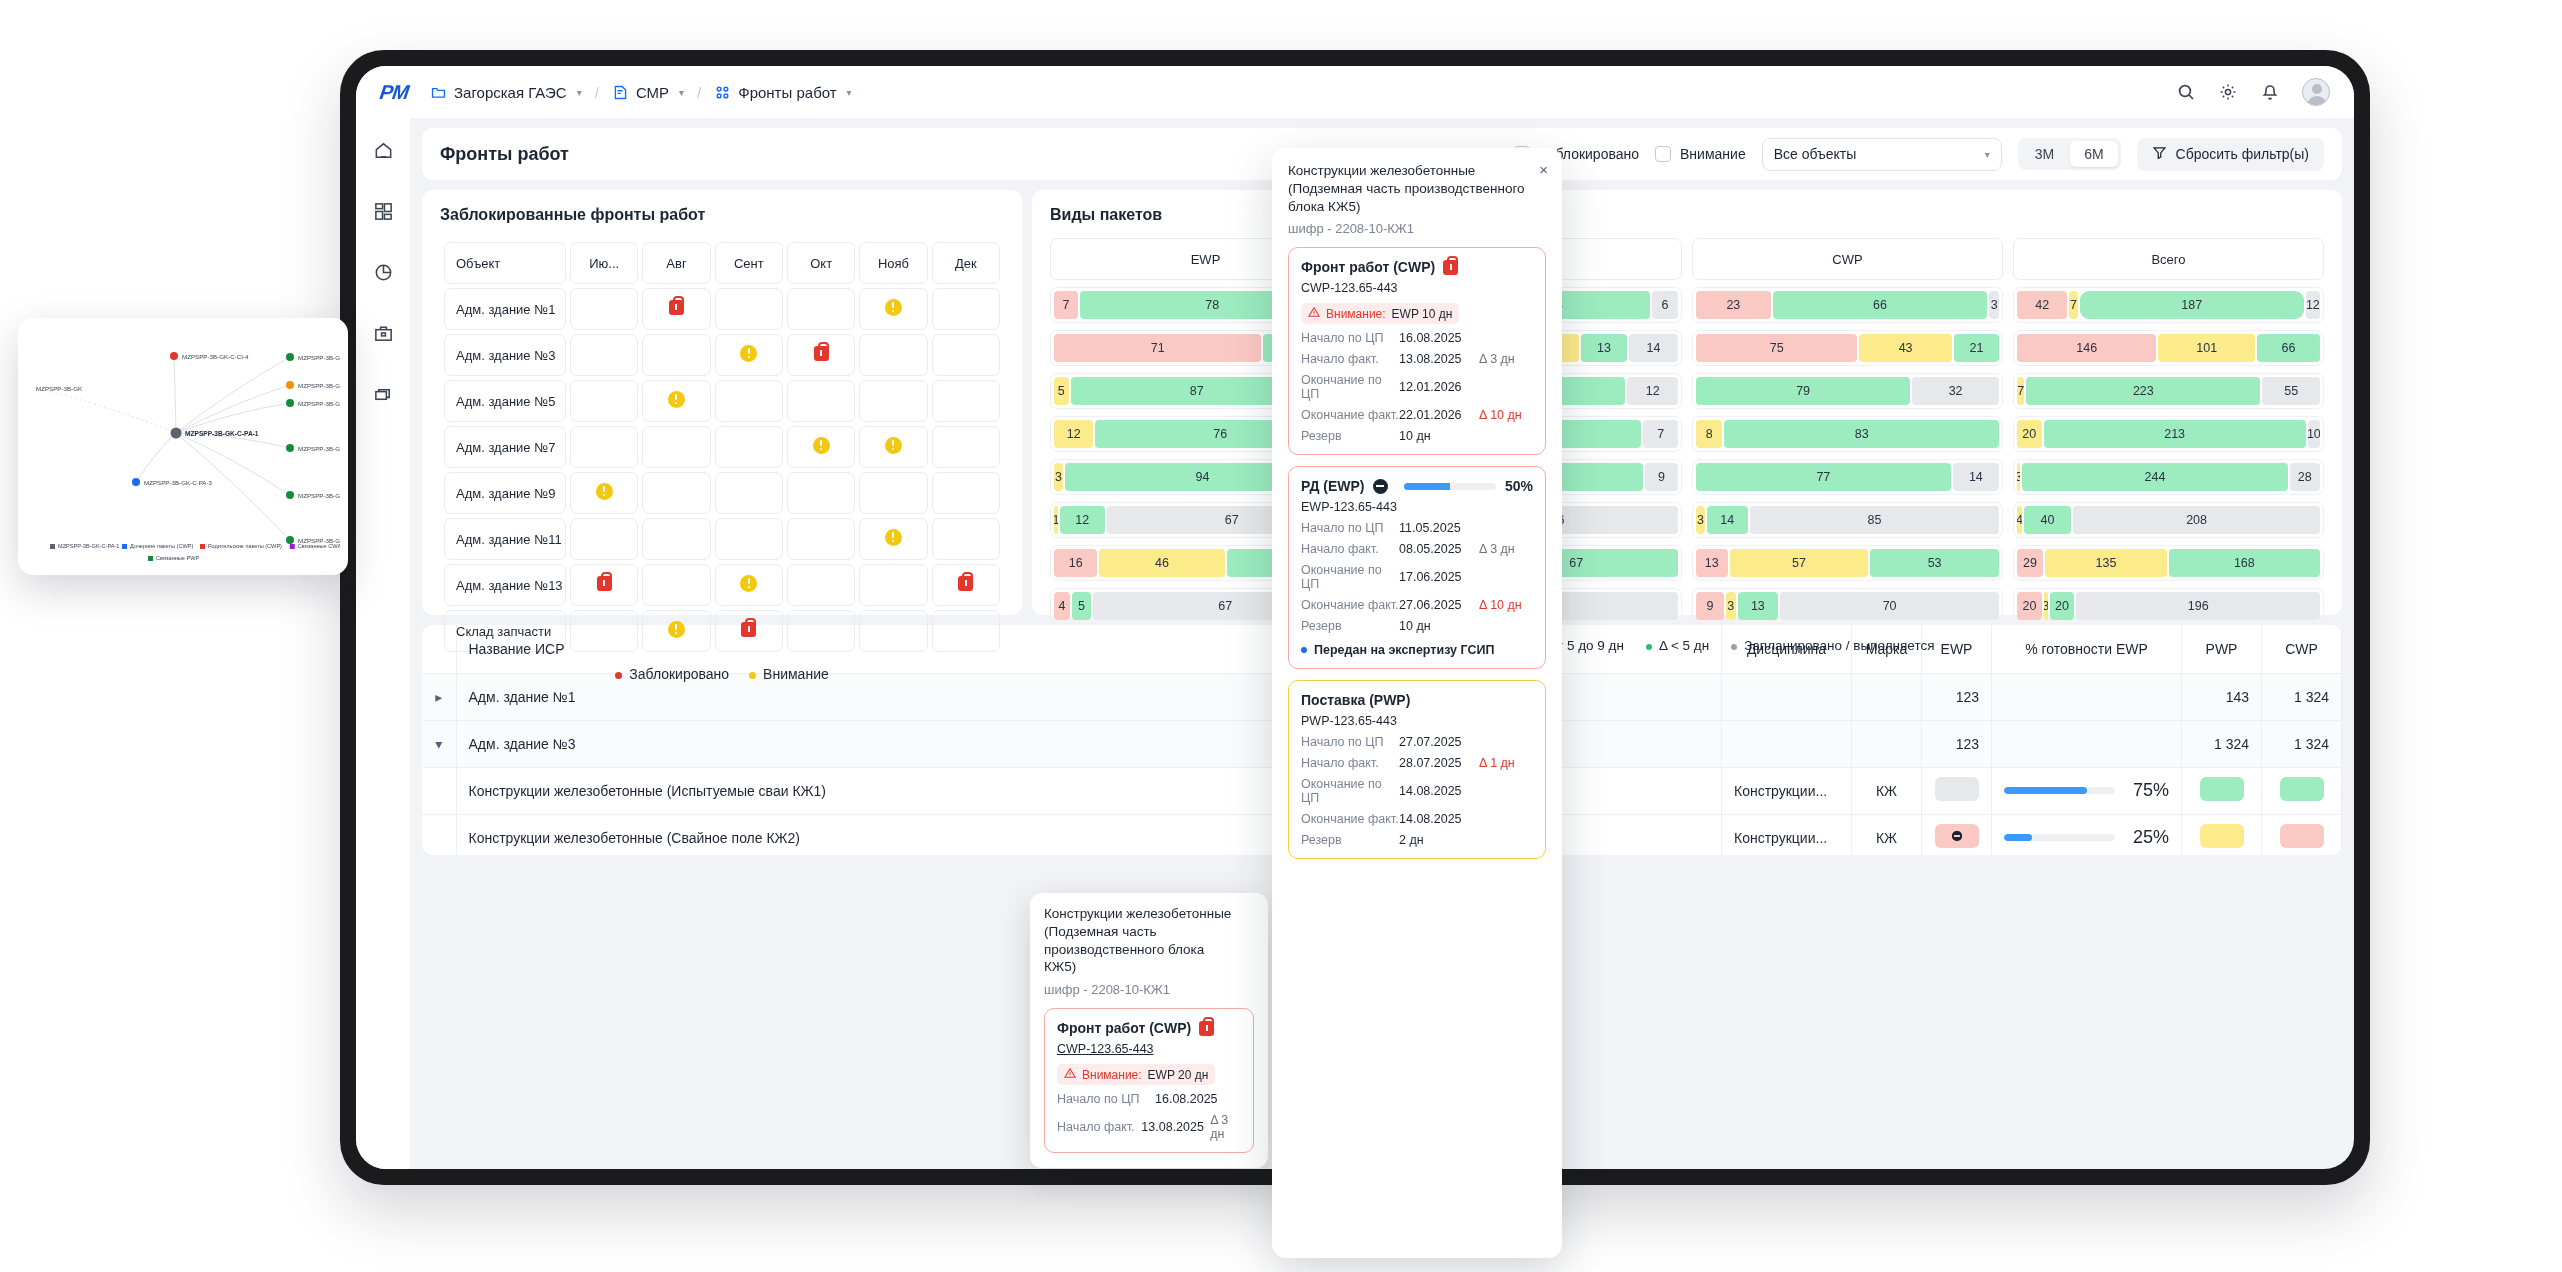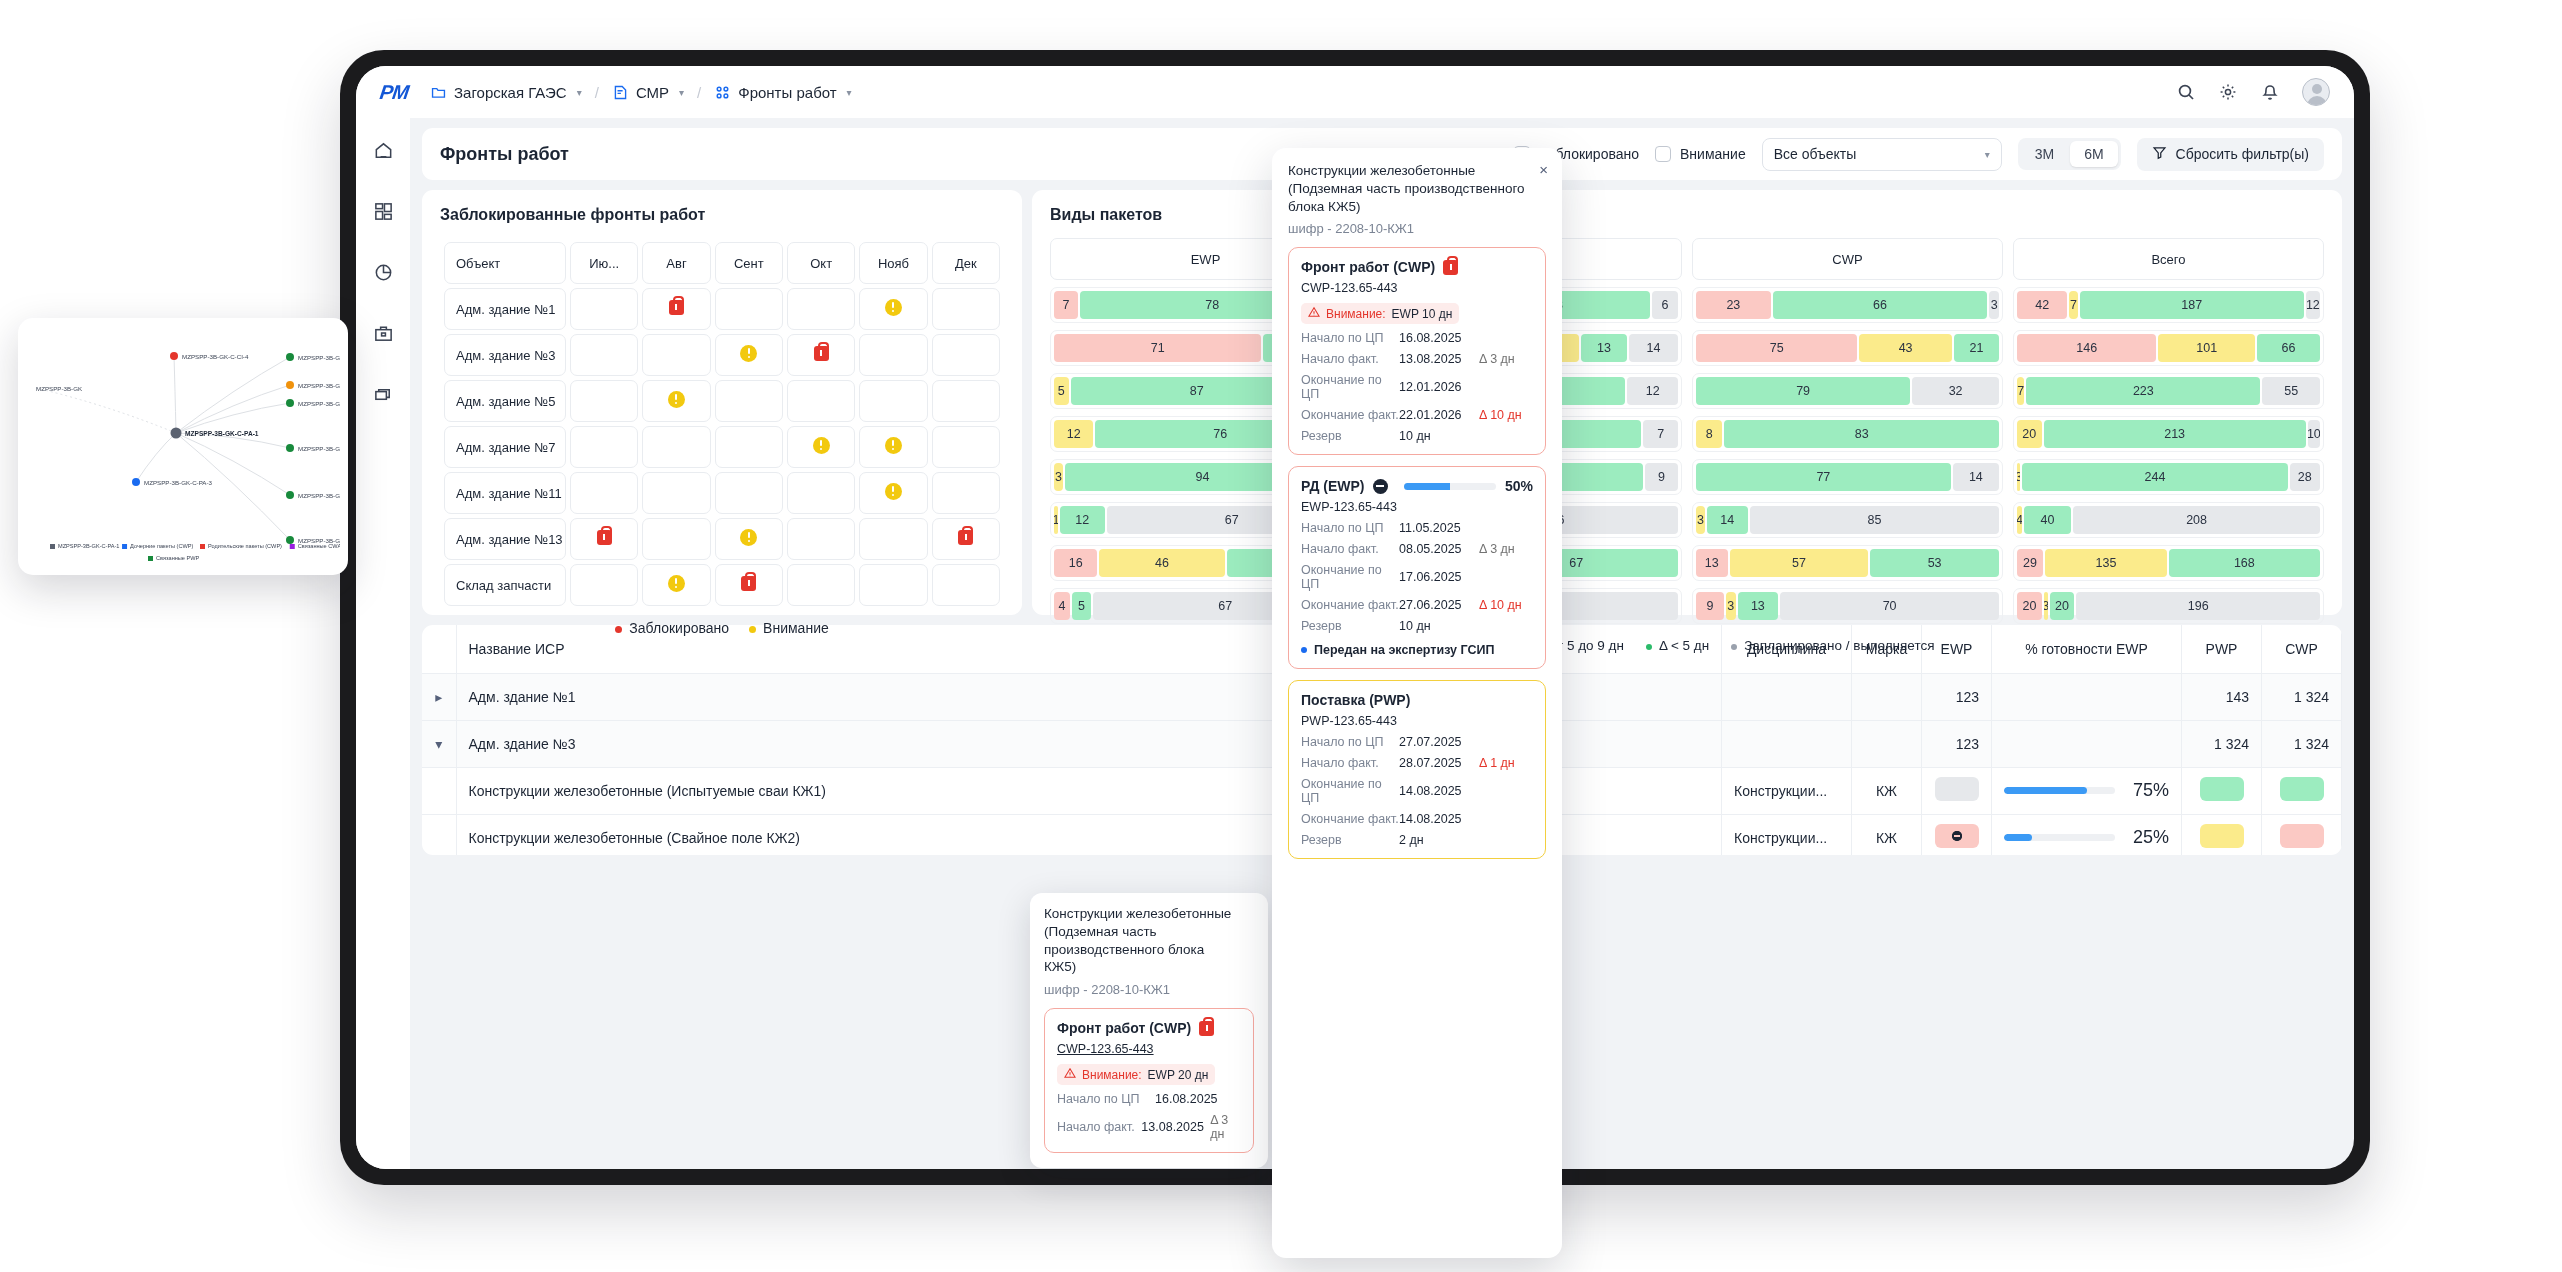--- a/index.html
+++ b/index.html
@@ -377,20 +377,29 @@
               <tr>
                 <td>Адм. здание №7</td>
                 <td></td>
                 <td></td>
                 <td></td>
                 <td><span class="warn-cir"></span></td>
                 <td><span class="warn-cir"></span></td>
                 <td></td>
               </tr>
               <tr>
+                <td>Адм. здание №9</td>
+                <td><span class="warn-cir"></span></td>
+                <td></td>
+                <td></td>
+                <td></td>
+                <td></td>
+                <td></td>
+              </tr>
+              <tr>
                 <td>Адм. здание №11</td>
                 <td></td>
                 <td></td>
                 <td></td>
                 <td></td>
                 <td><span class="warn-cir"></span></td>
                 <td></td>
               </tr>
               <tr>
                 <td>Адм. здание №13</td>
@@ -440,21 +449,21 @@
                 <div class="seg-bar c-gry" style="flex: 6 1 0px;">6</div>
               </div>
               <div class="pk-cell">
                 <div class="seg-bar c-red" style="flex: 23 1 0px;">23</div>
                 <div class="seg-bar c-grn" style="flex: 66 1 0px;">66</div>
                 <div class="seg-bar c-gry" style="flex: 3 1 0px;">3</div>
               </div>
               <div class="pk-cell">
                 <div class="seg-bar c-red" style="flex: 42 1 0px;">42</div>
                 <div class="seg-bar c-yel" style="flex: 7 1 0px;">7</div>
-                <div class="seg-bar c-grn" style="flex: 187 1 0px;">187</div>
+                <div class="seg-bar c-grn" style="flex: 187 1 0px; border-radius: 9px;">187</div>
                 <div class="seg-bar c-gry" style="flex: 12 1 0px;">12</div>
               </div>
             </div>
             <div class="pk-row">
               <div class="pk-cell">
                 <div class="seg-bar c-red" style="flex: 71 1 0px;">71</div>
                 <div class="seg-bar c-grn" style="flex: 32 1 0px;">32</div>
               </div>
               <div class="pk-cell">
                 <div class="seg-bar c-yel" style="flex: 58 1 0px;">58</div>

